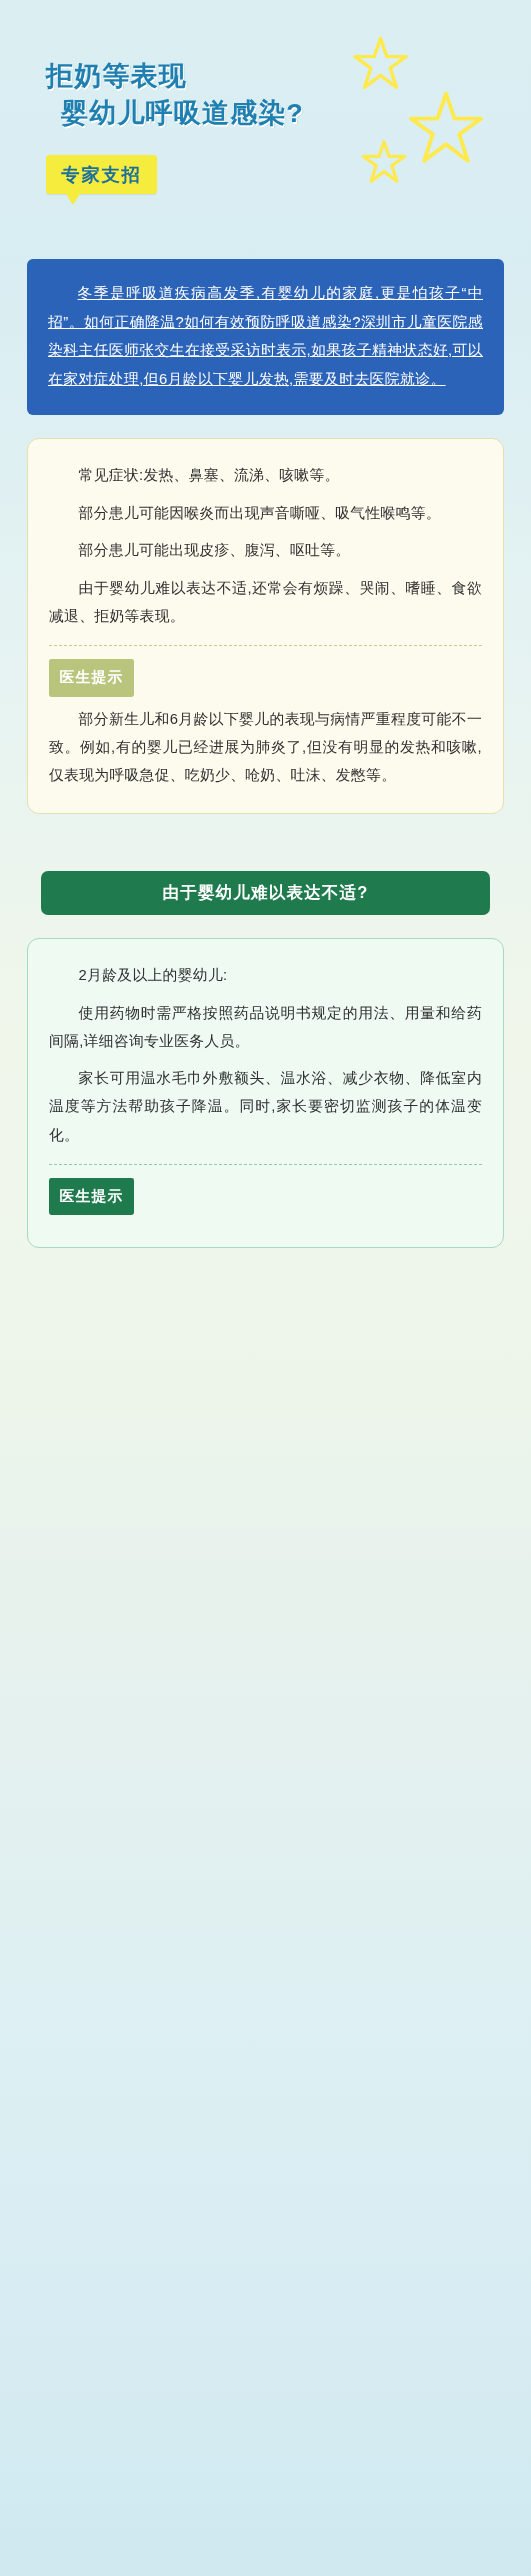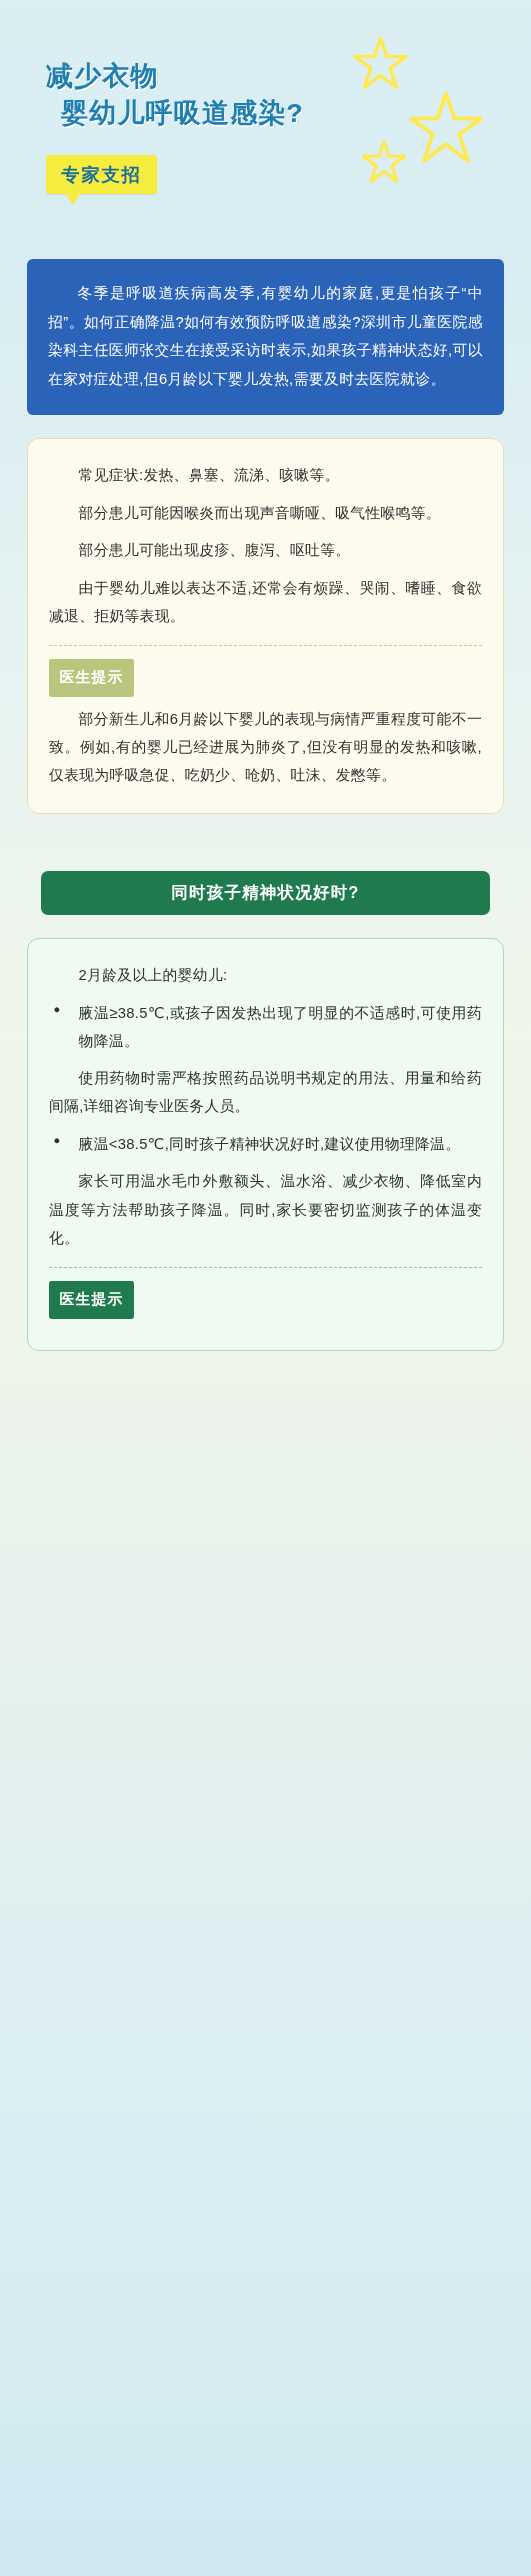--- a/index.html
+++ b/index.html
@@ -74,20 +74,21 @@
   .intro {
     margin: 61px 27px 0 27px;
     background: #2b63b8;
     border-radius: 5.9px;
     padding: 20px 21px 22.4px 21px;
     color: #ffffff;
     font-size: 14.8px;
     line-height: 1.92;
     letter-spacing: 0.4px;
     text-align: justify;
+    text-decoration: underline;
   }
   .intro p { margin: 0; text-indent: 2em; }
 
   
   .sec-head {
     margin: 51px auto 0 auto;
     width: 413px;
     box-sizing: border-box;
     border-radius: 4.7px;
     text-align: center;
@@ -189,21 +190,21 @@
       <polygon points="50,6 61,38 95,38 67,58 78,92 50,71 22,92 33,58 5,38 39,38" fill="none" stroke="#ffe94d" stroke-width="5" stroke-linejoin="round"></polygon>
     </svg>
   </span>
   <span class="star" style="left:361px; top:139px;">
     <svg width="46" height="46" viewBox="0 0 100 100">
       <polygon points="50,6 61,38 95,38 67,58 78,92 50,71 22,92 33,58 5,38 39,38" fill="none" stroke="#ffe94d" stroke-width="7" stroke-linejoin="round"></polygon>
     </svg>
   </span>
 
   <div class="header">
-    <div class="title-line">减少衣物</div>
+    <div class="title-line">拒奶等表现</div>
     <div class="title-line second">婴幼儿呼吸道感染?</div>
     <div class="tag">专家支招</div>
   </div>
 
   <div class="intro">
     <p>冬季是呼吸道疾病高发季,有婴幼儿的家庭,更是怕孩子“中招”。如何正确降温?如何有效预防呼吸道感染?深圳市儿童医院感染科主任医师张交生在接受采访时表示,如果孩子精神状态好,可以在家对症处理,但6月龄以下婴儿发热,需要及时去医院就诊。</p>
   </div>
 
 
   <div class="card cream">
@@ -211,27 +212,25 @@
     <p class="nobullet-indent">部分患儿可能因喉炎而出现声音嘶哑、吸气性喉鸣等。</p>
     <p class="nobullet-indent">部分患儿可能出现皮疹、腹泻、呕吐等。</p>
     <p class="nobullet-indent">由于婴幼儿难以表达不适,还常会有烦躁、哭闹、嗜睡、食欲减退、拒奶等表现。</p>
 
     <hr class="divider">
 
     <span class="tip-label olive">医生提示</span>
     <p class="tip-body">部分新生儿和6月龄以下婴儿的表现与病情严重程度可能不一致。例如,有的婴儿已经进展为肺炎了,但没有明显的发热和咳嗽,仅表现为呼吸急促、吃奶少、呛奶、吐沫、发憋等。</p>
   </div>
 
-  <div class="sec-head green">同时孩子精神状况好时?</div>
+  <div class="sec-head green">由于婴幼儿难以表达不适?</div>
 
   <div class="card mint">
     <p class="nobullet-indent">2月龄及以上的婴幼儿:</p>
-    <p class="bullet">腋温≥38.5℃,或孩子因发热出现了明显的不适感时,可使用药物降温。</p>
     <p class="nobullet-indent">使用药物时需严格按照药品说明书规定的用法、用量和给药间隔,详细咨询专业医务人员。</p>
-    <p class="bullet">腋温&lt;38.5℃,同时孩子精神状况好时,建议使用物理降温。</p>
     <p class="nobullet-indent">家长可用温水毛巾外敷额头、温水浴、减少衣物、降低室内温度等方法帮助孩子降温。同时,家长要密切监测孩子的体温变化。</p>
 
     <hr class="divider green">
 
     <span class="tip-label green">医生提示</span>
   </div>
 
 </div>
 
 

